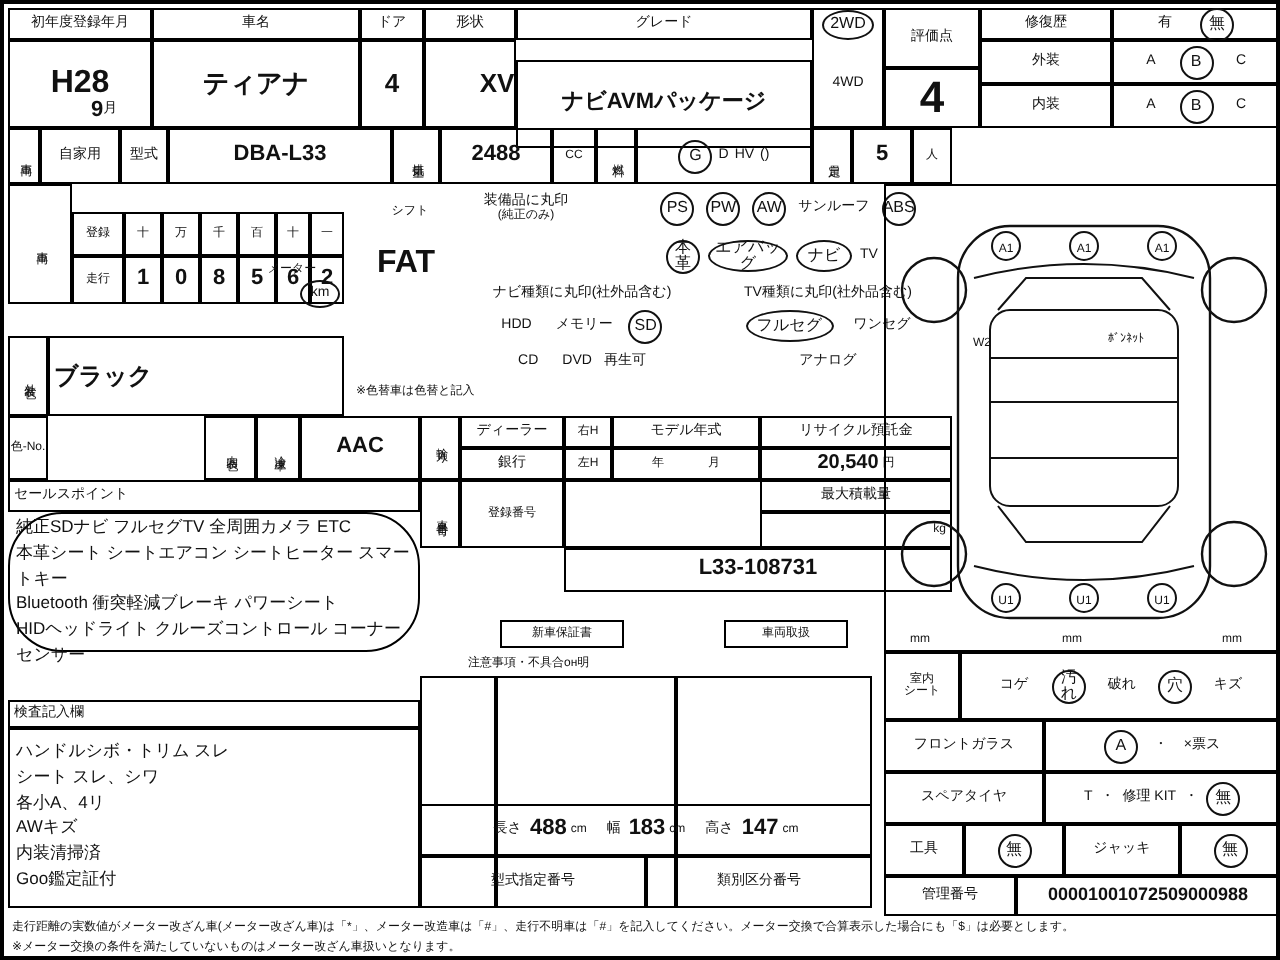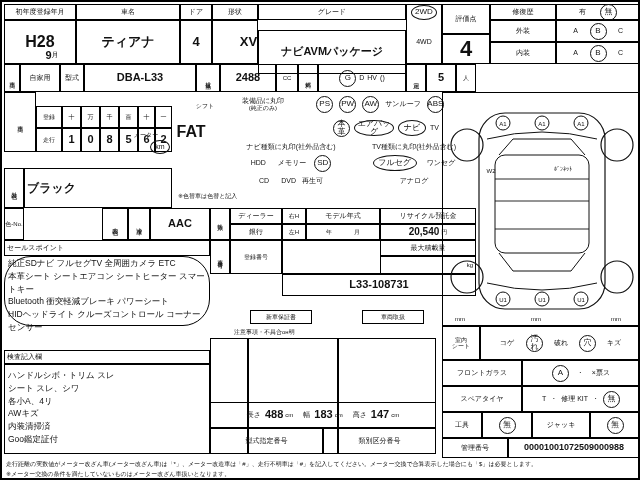--- a/index.html
+++ b/index.html
@@ -98,36 +98,36 @@
     </div>
   <div class="box val" style="left:424px;top:62px;width:30px;height:28px;">5</div>
   <div class="box sm" style="left:454px;top:62px;width:20px;height:28px;">人</div>
 
   <div class="box" style="left:228px;top:90px;width:66px;height:24px;border:none;">
     <div style="text-align:center;">
       <div class="lbl">装備品に丸印</div>
       <div class="sm">(純正のみ)</div>
     </div>
   </div>
-  <div class="box" style="left:288px;top:90px;width:180px;height:24px;border:none;">
+  <div class="box" style="left:302px;top:90px;width:180px;height:24px;border:none;">
     <span class="circ" style="margin-right:6px;">PS</span>
     <span class="circ" style="margin-right:6px;">PW</span>
     <span class="circ" style="margin-right:6px;">AW</span>
     <span class="lbl" style="margin-right:6px;">サンルーフ</span>
     <span class="circ">ABS</span>
   </div>
   <div class="box" style="left:294px;top:114px;width:180px;height:24px;border:none;">
     <span class="circ" style="margin-right:4px;">本革</span>
     <span class="ell" style="width:40px;height:16px;margin-right:4px;">エアバッグ</span>
     <span class="ell" style="width:28px;height:16px;margin-right:4px;">ナビ</span>
     <span class="lbl">TV</span>
   </div>
 
   <div class="box sm" style="left:178px;top:98px;width:50px;height:12px;border:none;">シフト</div>
-  <div class="box" style="left:160px;top:110px;width:58px;height:40px;border:none;">
+  <div class="box" style="left:172px;top:110px;width:58px;height:40px;border:none;">
     <span class="big">FAT</span>
   </div>
 
   <div class="box sm" style="left:2px;top:90px;width:32px;height:60px;">
       <span class="vert sm">車両</span>
     </div>
   <div class="box sm" style="left:34px;top:104px;width:26px;height:22px;">登録</div>
   <div class="box sm" style="left:34px;top:126px;width:26px;height:24px;">走行</div>
   <div class="box sm" style="left:60px;top:104px;width:19px;height:22px;">十</div>
   <div class="box sm" style="left:79px;top:104px;width:19px;height:22px;">万</div>

